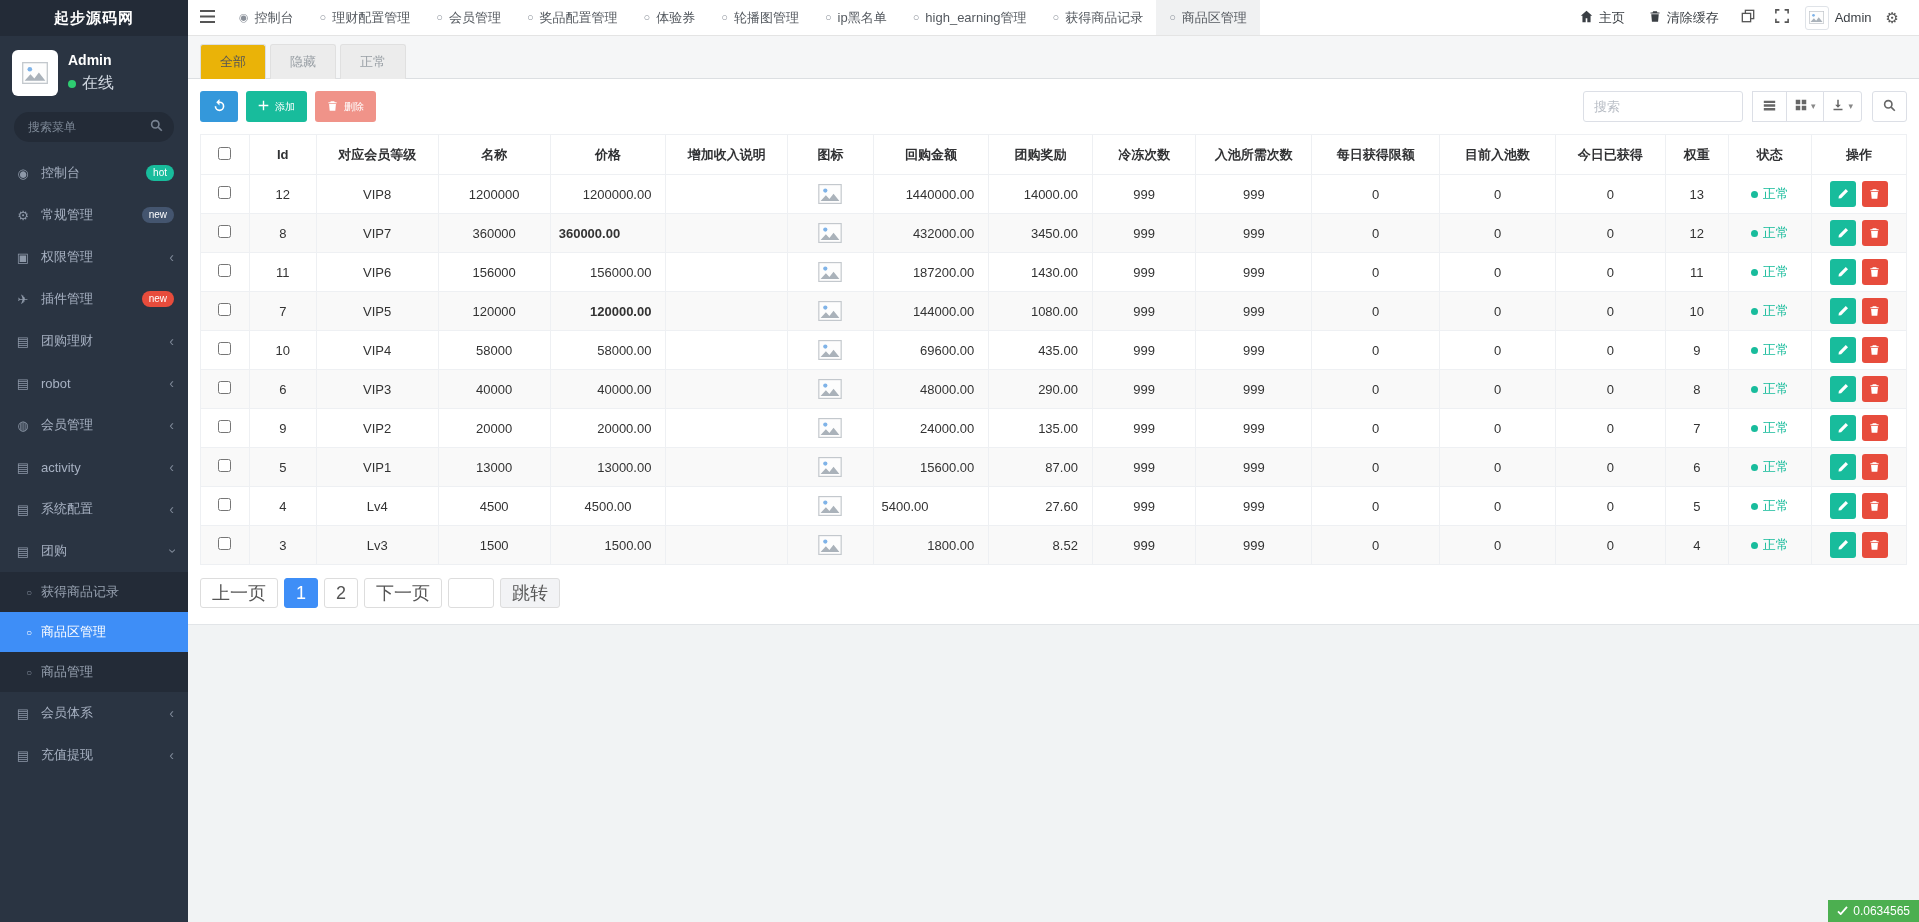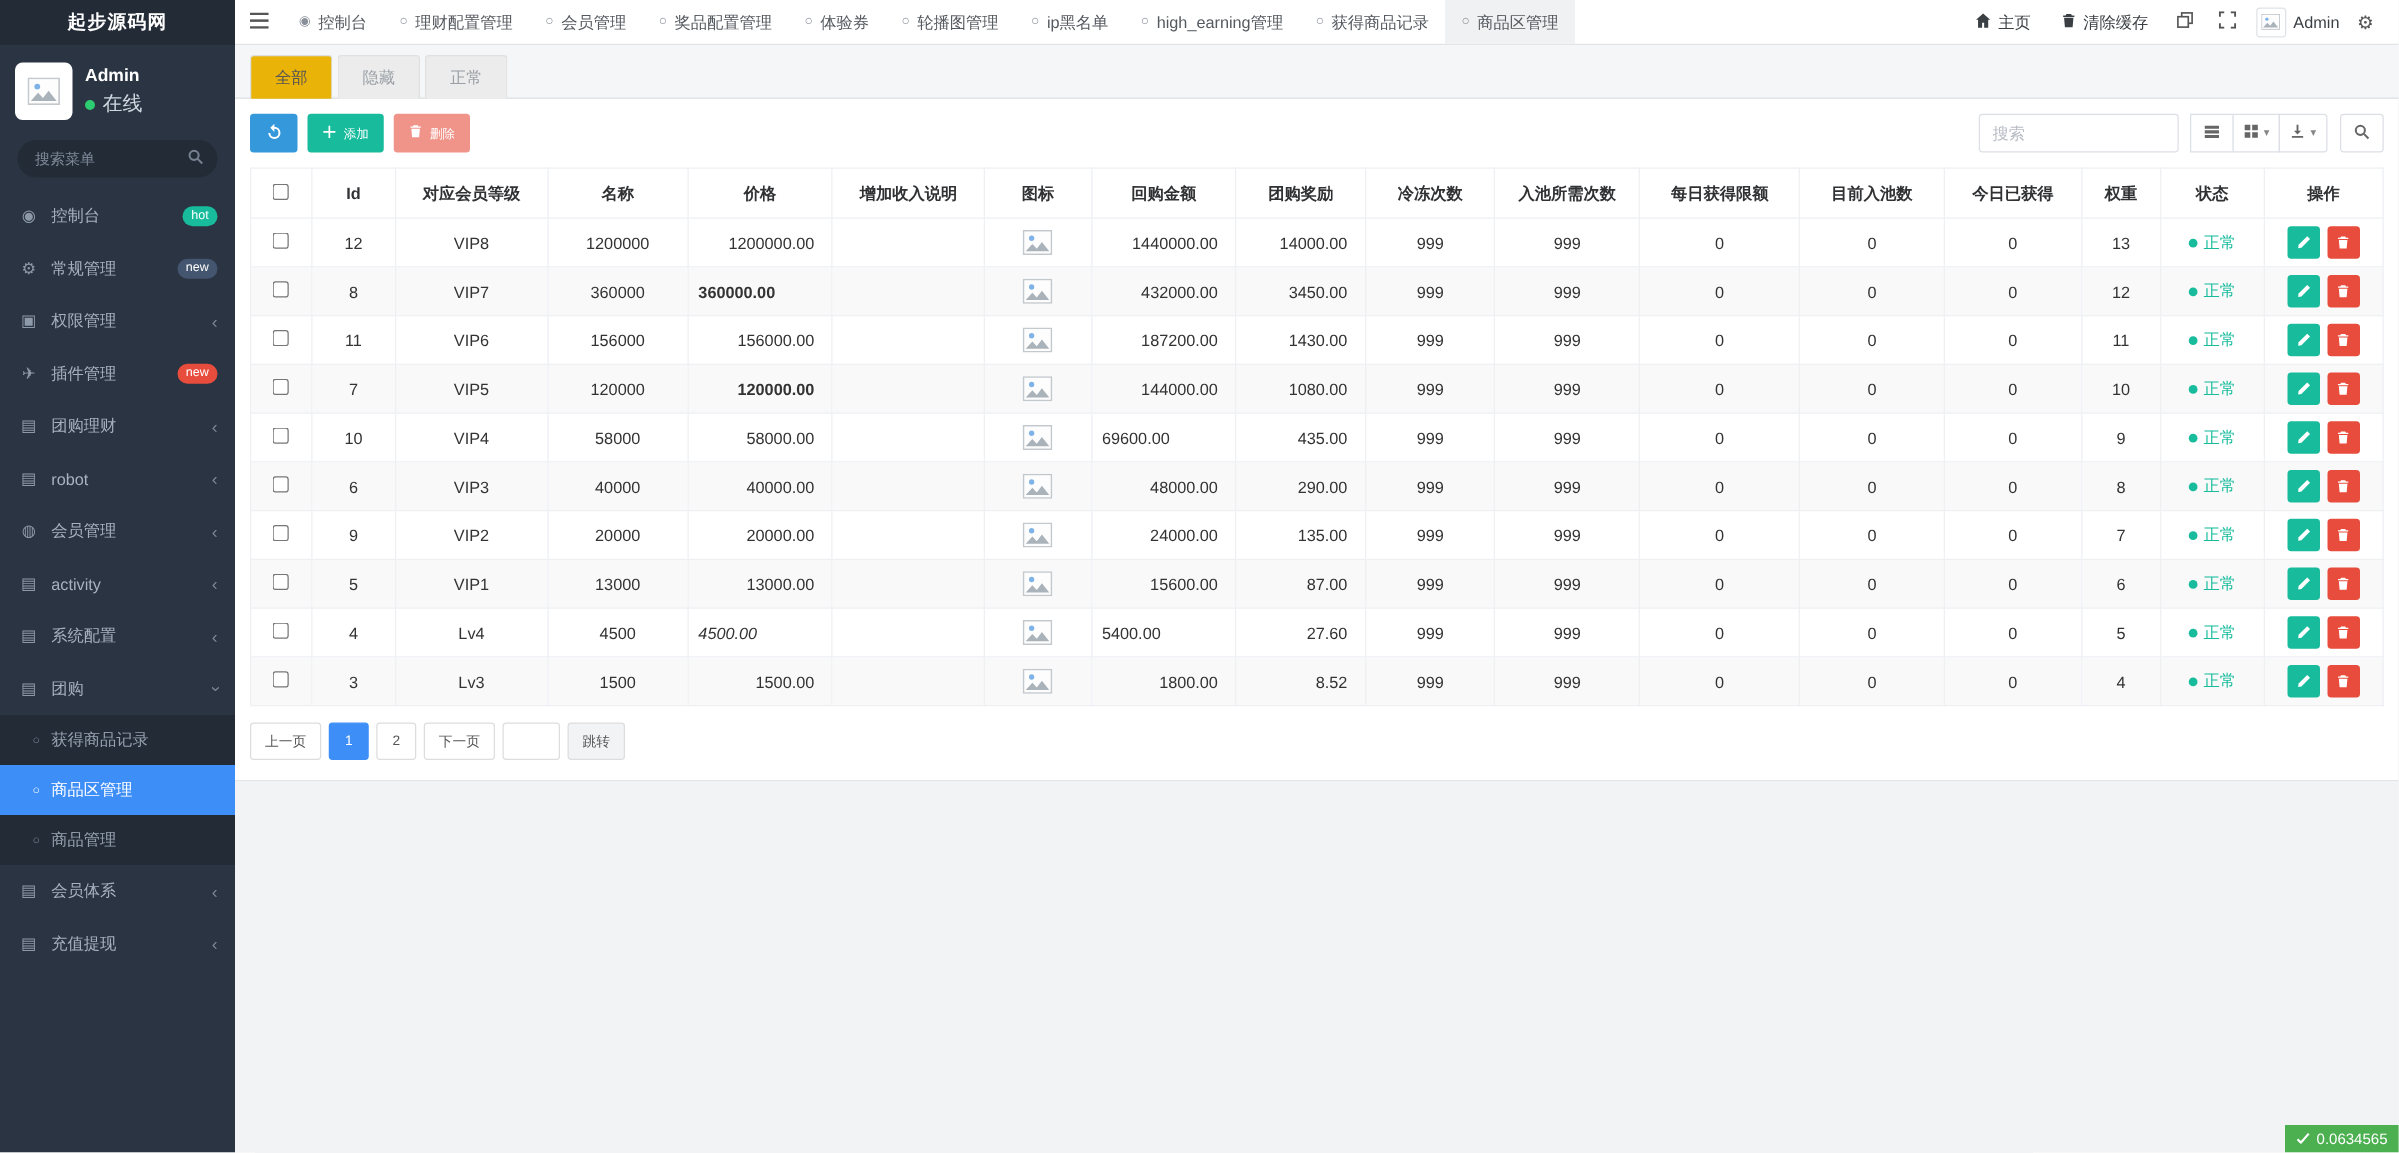--- a/index.html
+++ b/index.html
@@ -85,21 +85,21 @@
   .status-ok{color:#18bc9c;display:inline-flex;align-items:center;gap:5px}
   .dot{width:7px;height:7px;border-radius:50%;background:#18bc9c;display:inline-block}
   .op{width:26px;height:26px;border:none;border-radius:3px;display:inline-flex;align-items:center;justify-content:center;cursor:pointer;margin:0 3px;vertical-align:middle}
   .op.edit{background:#18bc9c}
   .op.del{background:#e74c3c}
 
   .tfooter{display:flex;justify-content:space-between;align-items:center;margin-top:13px;color:#555}
   .tf-left{display:flex;align-items:center;gap:6px}
   .ps-btn{display:inline-flex;align-items:center;gap:6px;border:1px solid #ddd;background:#fff;height:30px;padding:0 10px;border-radius:3px;cursor:pointer;color:#555;font-size:13px}
   .pg{display:flex;align-items:center;gap:6px}
-  .pg-item{min-width:32px;height:30px;border:1px solid #ddd;background:#fff;display:inline-flex;align-items:center;justify-content:center;border-radius:3px;padding:0 11px;color:#555;font-size:11px;cursor:pointer}
+  .pg-item{min-width:32px;height:30px;border:1px solid #ddd;background:#fff;display:inline-flex;align-items:center;justify-content:center;border-radius:3px;padding:0 11px;color:#555;font-size:18px;cursor:pointer}
   .pg-item.active{background:#3e8ef7;border-color:#3e8ef7;color:#fff}
   .pg-item.jump{background:#f2f3f5}
   .pg-input{width:46px;height:30px;border:1px solid #ddd;border-radius:3px;outline:none;padding:0 6px}
 
   .perf{position:absolute;right:0;bottom:0;background:#4caf50;color:#fff;height:22px;display:flex;align-items:center;gap:5px;padding:0 9px;font-size:12px;z-index:50}
 </style>
 </head>
 <body>
 
 <div class="app">
@@ -530,21 +530,21 @@
                   <td>58000</td>
                   <td style="text-align: right;">58000.00</td>
                   <td></td>
                   <td><span class="broken-img">
                       <svg viewBox="0 0 20 17" width="24" height="20">
                         <rect x="0.5" y="0.5" width="19" height="16" fill="#fdfdfd" stroke="#c3c8cd"></rect>
                         <circle cx="6" cy="5.6" r="1.8" fill="#7fb3e8"></circle>
                         <path d="M2 14.5l4.5-5 3 3.2 3.5-4.5 5 6.3z" fill="#aab2ba"></path>
                       </svg>
                     </span></td>
-                  <td style="text-align: left;">69600.00</td>
+                  <td style="text-align: right;">69600.00</td>
                   <td style="text-align: right;">435.00</td>
                   <td>999</td>
                   <td>999</td>
                   <td>0</td>
                   <td>0</td>
                   <td>0</td>
                   <td>9</td>
                   <td><span class="status-ok">
                       <span class="dot"></span>
                       <span>正常</span>
@@ -665,21 +665,21 @@
                       <svg viewBox="0 0 16 16" width="11" height="12" fill="#fff">
                         <path d="M5.5 1h5l.8 1.5H14V4H2V2.5h2.7zM3 5h10l-.9 10H3.9z"></path>
                       </svg>
                     </button></td>
                 </tr>
                 <tr>
                   <td><input type="checkbox" style=""></td>
                   <td>4</td>
                   <td>Lv4</td>
                   <td>4500</td>
-                  <td style="text-align: left; font-style: italic;">4500.00</td>
+                  <td style="text-align: center;">4500.00</td>
                   <td></td>
                   <td><span class="broken-img">
                       <svg viewBox="0 0 20 17" width="24" height="20">
                         <rect x="0.5" y="0.5" width="19" height="16" fill="#fdfdfd" stroke="#c3c8cd"></rect>
                         <circle cx="6" cy="5.6" r="1.8" fill="#7fb3e8"></circle>
                         <path d="M2 14.5l4.5-5 3 3.2 3.5-4.5 5 6.3z" fill="#aab2ba"></path>
                       </svg>
                     </span></td>
                   <td style="text-align: left;">5400.00</td>
                   <td style="text-align: right;">27.60</td>

